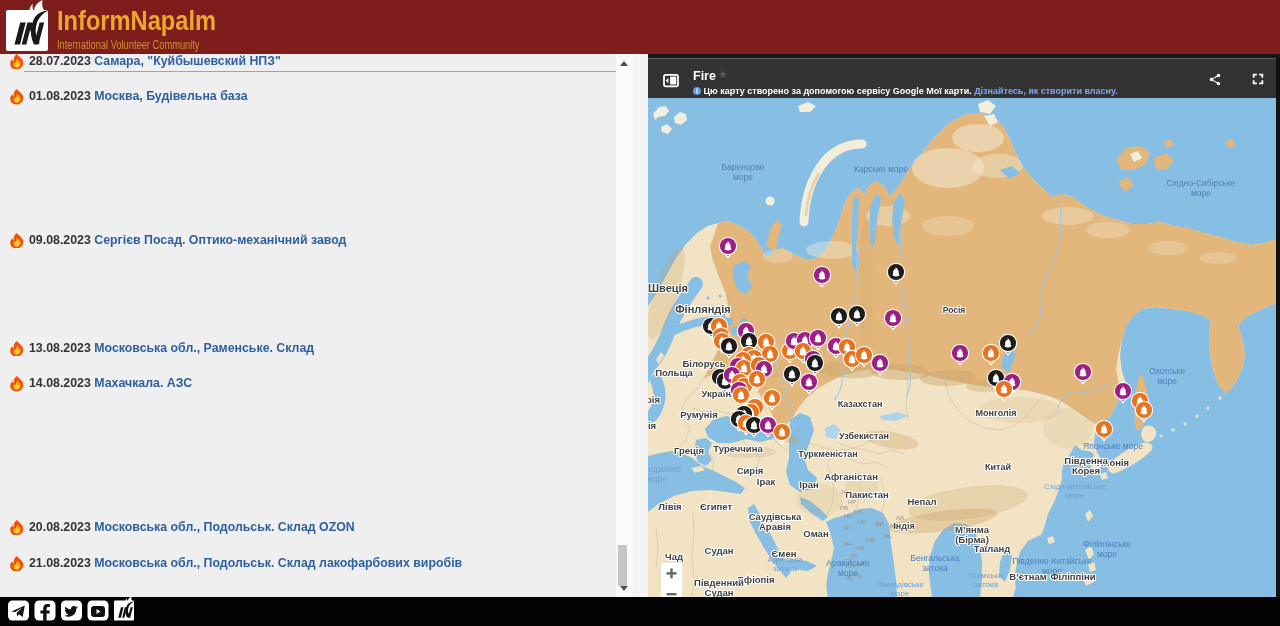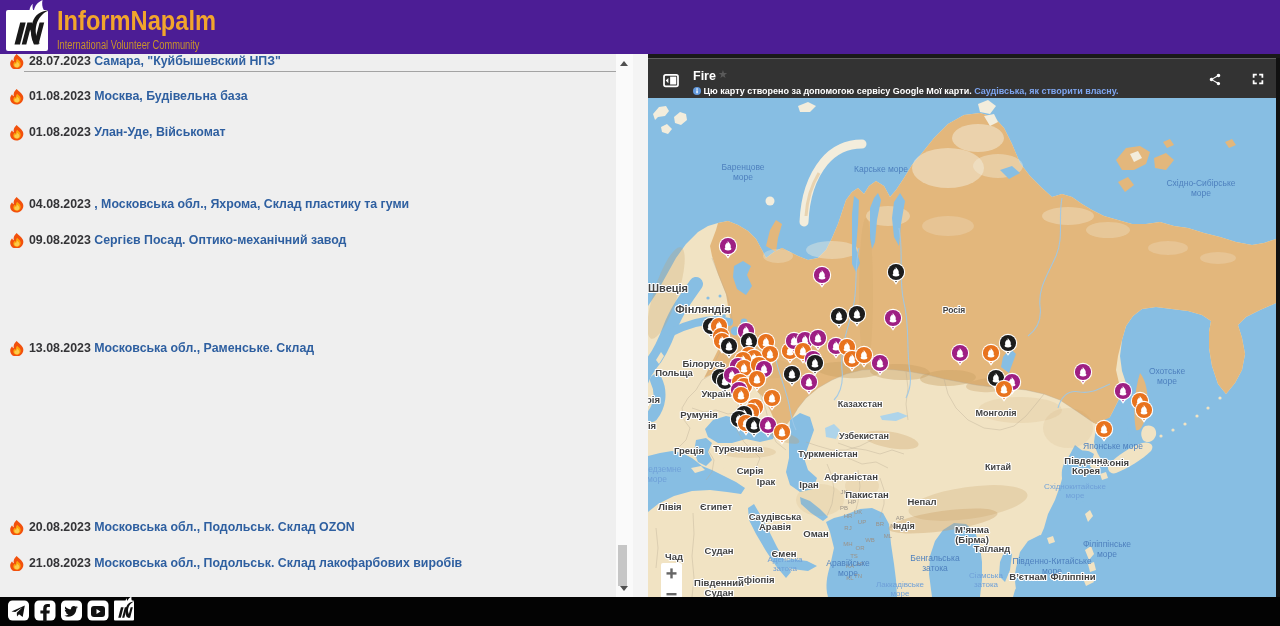--- a/index.html
+++ b/index.html
@@ -1,19 +1,19 @@
 <!DOCTYPE html>
 <html><head>
 <meta charset="utf-8">
 <style>
   * { margin:0; padding:0; box-sizing:border-box; }
   html,body { width:1280px; height:626px; overflow:hidden; background:#fff;
     font-family:"Liberation Sans", sans-serif; }
   #page { position:relative; width:1280px; height:626px; overflow:hidden; }
-  #hdr { position:absolute; left:0; top:0; width:1280px; height:54px; background:#4c1d95; }
+  #hdr { position:absolute; left:0; top:0; width:1280px; height:54px; background:#7f1d1d; }
   #hdr .title { position:absolute; left:57px; top:6px; color:#f2a52c; font-size:27px; font-weight:bold;
       transform:scaleX(0.876); transform-origin:0 0; white-space:nowrap; }
   #hdr .sub { position:absolute; left:57px; top:38px; color:#c8932b; font-size:12px;
       transform:scaleX(0.774); transform-origin:0 0; white-space:nowrap; }
   #list { position:absolute; left:0; top:54px; width:648px; height:543px; background:#efefef; overflow:hidden; }
   .row { position:absolute; left:0; width:640px; height:20px; white-space:nowrap; }
   .row svg { position:absolute; left:10px; top:2px; }
   .row .txt { position:absolute; left:29px; top:1px; font-size:13px; font-weight:bold; color:#333336;
       transform:scaleX(0.95); transform-origin:0 0; }
   .row .lnk { color:#2e5fa0; }
@@ -58,51 +58,43 @@
         <div class="txt">28.07.2023 <span class="lnk">Самара, "Куйбышевский НПЗ"</span></div>
       </div>
 <div class="row" style="top:33.4px">
         <svg width="14" height="15.5" viewBox="0 0 13 15" preserveAspectRatio="none">
           <path d="M6.2,0 C7.6,2.2 10.8,3.4 12,6.5 C13.2,9.7 11.6,13.2 8.5,14.4 C5.4,15.6 1.8,14.6 0.6,11.5 C-0.5,8.8 0.7,6.6 1.9,5.1 C2.2,6.1 2.8,6.8 3.6,7 C2.7,4.4 4.3,1.8 6.2,0 Z" fill="#f2510c"></path>
           <path d="M6.6,4.6 C7.6,5.9 9.6,6.9 9.9,8.9 C10.2,11.2 8.8,13 6.8,13.2 C4.9,13.4 3.2,12.2 3.1,10.3 C3,9 3.8,8 4.6,7.5 C4.8,8.1 5.2,8.5 5.7,8.6 C5.2,7.2 5.8,5.7 6.6,4.6 Z" fill="#fba50c"></path>
           <path d="M6.7,7.4 C7.4,8.3 8.6,9 8.7,10.3 C8.8,11.7 7.8,12.8 6.5,12.9 C5.3,13 4.2,12.2 4.1,11 C4.1,10.2 4.5,9.5 5,9.2 C5.2,9.6 5.5,9.9 5.9,9.9 C5.6,9 6.1,8.1 6.7,7.4 Z" fill="#fdcb4d"></path>
         </svg>
         <div class="txt">01.08.2023 <span class="lnk">Москва, Будівельна база</span></div>
       </div>
-<div class="row" style="top:69.3px">
-        <svg width="14" height="15.5" viewBox="0 0 13 15" preserveAspectRatio="none">
-          <path d="M6.2,0 C7.6,2.2 10.8,3.4 12,6.5 C13.2,9.7 11.6,13.2 8.5,14.4 C5.4,15.6 1.8,14.6 0.6,11.5 C-0.5,8.8 0.7,6.6 1.9,5.1 C2.2,6.1 2.8,6.8 3.6,7 C2.7,4.4 4.3,1.8 6.2,0 Z" fill="#f2510c"></path>
-          <path d="M6.6,4.6 C7.6,5.9 9.6,6.9 9.9,8.9 C10.2,11.2 8.8,13 6.8,13.2 C4.9,13.4 3.2,12.2 3.1,10.3 C3,9 3.8,8 4.6,7.5 C4.8,8.1 5.2,8.5 5.7,8.6 C5.2,7.2 5.8,5.7 6.6,4.6 Z" fill="#fba50c"></path>
-          <path d="M6.7,7.4 C7.4,8.3 8.6,9 8.7,10.3 C8.8,11.7 7.8,12.8 6.5,12.9 C5.3,13 4.2,12.2 4.1,11 C4.1,10.2 4.5,9.5 5,9.2 C5.2,9.6 5.5,9.9 5.9,9.9 C5.6,9 6.1,8.1 6.7,7.4 Z" fill="#fdcb4d"></path>
-        </svg>
-        <div class="txt">01.08.2023 <span class="lnk">Улан-Уде, Військомат</span></div>
-      </div>
-<div class="row" style="top:141.0px">
-        <svg width="14" height="15.5" viewBox="0 0 13 15" preserveAspectRatio="none">
-          <path d="M6.2,0 C7.6,2.2 10.8,3.4 12,6.5 C13.2,9.7 11.6,13.2 8.5,14.4 C5.4,15.6 1.8,14.6 0.6,11.5 C-0.5,8.8 0.7,6.6 1.9,5.1 C2.2,6.1 2.8,6.8 3.6,7 C2.7,4.4 4.3,1.8 6.2,0 Z" fill="#f2510c"></path>
-          <path d="M6.6,4.6 C7.6,5.9 9.6,6.9 9.9,8.9 C10.2,11.2 8.8,13 6.8,13.2 C4.9,13.4 3.2,12.2 3.1,10.3 C3,9 3.8,8 4.6,7.5 C4.8,8.1 5.2,8.5 5.7,8.6 C5.2,7.2 5.8,5.7 6.6,4.6 Z" fill="#fba50c"></path>
-          <path d="M6.7,7.4 C7.4,8.3 8.6,9 8.7,10.3 C8.8,11.7 7.8,12.8 6.5,12.9 C5.3,13 4.2,12.2 4.1,11 C4.1,10.2 4.5,9.5 5,9.2 C5.2,9.6 5.5,9.9 5.9,9.9 C5.6,9 6.1,8.1 6.7,7.4 Z" fill="#fdcb4d"></path>
-        </svg>
-        <div class="txt">04.08.2023 <span class="lnk">, Московська обл., Яхрома, Склад пластику та гуми</span></div>
-      </div>
 <div class="row" style="top:176.9px">
         <svg width="14" height="15.5" viewBox="0 0 13 15" preserveAspectRatio="none">
           <path d="M6.2,0 C7.6,2.2 10.8,3.4 12,6.5 C13.2,9.7 11.6,13.2 8.5,14.4 C5.4,15.6 1.8,14.6 0.6,11.5 C-0.5,8.8 0.7,6.6 1.9,5.1 C2.2,6.1 2.8,6.8 3.6,7 C2.7,4.4 4.3,1.8 6.2,0 Z" fill="#f2510c"></path>
           <path d="M6.6,4.6 C7.6,5.9 9.6,6.9 9.9,8.9 C10.2,11.2 8.8,13 6.8,13.2 C4.9,13.4 3.2,12.2 3.1,10.3 C3,9 3.8,8 4.6,7.5 C4.8,8.1 5.2,8.5 5.7,8.6 C5.2,7.2 5.8,5.7 6.6,4.6 Z" fill="#fba50c"></path>
           <path d="M6.7,7.4 C7.4,8.3 8.6,9 8.7,10.3 C8.8,11.7 7.8,12.8 6.5,12.9 C5.3,13 4.2,12.2 4.1,11 C4.1,10.2 4.5,9.5 5,9.2 C5.2,9.6 5.5,9.9 5.9,9.9 C5.6,9 6.1,8.1 6.7,7.4 Z" fill="#fdcb4d"></path>
         </svg>
         <div class="txt">09.08.2023 <span class="lnk">Сергієв Посад. Оптико-механічний завод</span></div>
       </div>
 <div class="row" style="top:284.5px">
         <svg width="14" height="15.5" viewBox="0 0 13 15" preserveAspectRatio="none">
           <path d="M6.2,0 C7.6,2.2 10.8,3.4 12,6.5 C13.2,9.7 11.6,13.2 8.5,14.4 C5.4,15.6 1.8,14.6 0.6,11.5 C-0.5,8.8 0.7,6.6 1.9,5.1 C2.2,6.1 2.8,6.8 3.6,7 C2.7,4.4 4.3,1.8 6.2,0 Z" fill="#f2510c"></path>
           <path d="M6.6,4.6 C7.6,5.9 9.6,6.9 9.9,8.9 C10.2,11.2 8.8,13 6.8,13.2 C4.9,13.4 3.2,12.2 3.1,10.3 C3,9 3.8,8 4.6,7.5 C4.8,8.1 5.2,8.5 5.7,8.6 C5.2,7.2 5.8,5.7 6.6,4.6 Z" fill="#fba50c"></path>
           <path d="M6.7,7.4 C7.4,8.3 8.6,9 8.7,10.3 C8.8,11.7 7.8,12.8 6.5,12.9 C5.3,13 4.2,12.2 4.1,11 C4.1,10.2 4.5,9.5 5,9.2 C5.2,9.6 5.5,9.9 5.9,9.9 C5.6,9 6.1,8.1 6.7,7.4 Z" fill="#fdcb4d"></path>
         </svg>
         <div class="txt">13.08.2023 <span class="lnk">Московська обл., Раменське. Склад</span></div>
+      </div>
+<div class="row" style="top:320.4px">
+        <svg width="14" height="15.5" viewBox="0 0 13 15" preserveAspectRatio="none">
+          <path d="M6.2,0 C7.6,2.2 10.8,3.4 12,6.5 C13.2,9.7 11.6,13.2 8.5,14.4 C5.4,15.6 1.8,14.6 0.6,11.5 C-0.5,8.8 0.7,6.6 1.9,5.1 C2.2,6.1 2.8,6.8 3.6,7 C2.7,4.4 4.3,1.8 6.2,0 Z" fill="#f2510c"></path>
+          <path d="M6.6,4.6 C7.6,5.9 9.6,6.9 9.9,8.9 C10.2,11.2 8.8,13 6.8,13.2 C4.9,13.4 3.2,12.2 3.1,10.3 C3,9 3.8,8 4.6,7.5 C4.8,8.1 5.2,8.5 5.7,8.6 C5.2,7.2 5.8,5.7 6.6,4.6 Z" fill="#fba50c"></path>
+          <path d="M6.7,7.4 C7.4,8.3 8.6,9 8.7,10.3 C8.8,11.7 7.8,12.8 6.5,12.9 C5.3,13 4.2,12.2 4.1,11 C4.1,10.2 4.5,9.5 5,9.2 C5.2,9.6 5.5,9.9 5.9,9.9 C5.6,9 6.1,8.1 6.7,7.4 Z" fill="#fdcb4d"></path>
+        </svg>
+        <div class="txt">14.08.2023 <span class="lnk">Махачкала. АЗС</span></div>
       </div>
 <div class="row" style="top:463.9px">
         <svg width="14" height="15.5" viewBox="0 0 13 15" preserveAspectRatio="none">
           <path d="M6.2,0 C7.6,2.2 10.8,3.4 12,6.5 C13.2,9.7 11.6,13.2 8.5,14.4 C5.4,15.6 1.8,14.6 0.6,11.5 C-0.5,8.8 0.7,6.6 1.9,5.1 C2.2,6.1 2.8,6.8 3.6,7 C2.7,4.4 4.3,1.8 6.2,0 Z" fill="#f2510c"></path>
           <path d="M6.6,4.6 C7.6,5.9 9.6,6.9 9.9,8.9 C10.2,11.2 8.8,13 6.8,13.2 C4.9,13.4 3.2,12.2 3.1,10.3 C3,9 3.8,8 4.6,7.5 C4.8,8.1 5.2,8.5 5.7,8.6 C5.2,7.2 5.8,5.7 6.6,4.6 Z" fill="#fba50c"></path>
           <path d="M6.7,7.4 C7.4,8.3 8.6,9 8.7,10.3 C8.8,11.7 7.8,12.8 6.5,12.9 C5.3,13 4.2,12.2 4.1,11 C4.1,10.2 4.5,9.5 5,9.2 C5.2,9.6 5.5,9.9 5.9,9.9 C5.6,9 6.1,8.1 6.7,7.4 Z" fill="#fdcb4d"></path>
         </svg>
         <div class="txt">20.08.2023 <span class="lnk">Московська обл., Подольськ. Склад OZON</span></div>
       </div>
 <div class="row" style="top:499.8px">
@@ -128,21 +120,21 @@
       <rect x="1" y="1" width="16" height="13" rx="2" fill="none" stroke="#fff" stroke-width="2"></rect>
       <rect x="8" y="3" width="7" height="9" fill="#fff"></rect>
       <path d="M6,4.5 L3,7.5 L6,10.5 Z" fill="#fff"></path>
     </svg>
     <div class="fire">Fire</div>
     <div class="star">★</div>
     <div class="info"><svg width="8" height="8" viewBox="0 0 10 10" style="vertical-align:-1px">
           <circle cx="5" cy="5" r="5" fill="#639ade"></circle>
           <rect x="4.2" y="4.2" width="1.7" height="3.6" fill="#fff"></rect>
           <rect x="4.2" y="1.7" width="1.7" height="1.7" fill="#fff"></rect>
-        </svg> Цю карту створено за допомогою сервісу Google Мої карти. <span class="blu">Саудівська, як створити власну.</span></div>
+        </svg> Цю карту створено за допомогою сервісу Google Мої карти. <span class="blu">Дізнайтесь, як створити власну.</span></div>
     <svg width="14" height="15" viewBox="0 0 24 24" style="position:absolute;left:560px;top:13px" fill="#fff">
       <path d="M18 16.1c-.8 0-1.5.3-2 .8l-7.1-4.2c.1-.2.1-.5.1-.7s0-.5-.1-.7L16 7.2c.5.5 1.2.8 2 .8 1.7 0 3-1.3 3-3s-1.3-3-3-3-3 1.3-3 3c0 .2 0 .5.1.7L8 9.8C7.5 9.3 6.8 9 6 9c-1.7 0-3 1.3-3 3s1.3 3 3 3c.8 0 1.5-.3 2-.8l7.1 4.2c-.1.2-.1.4-.1.6 0 1.6 1.3 2.9 2.9 2.9s2.9-1.3 2.9-2.9-1.2-2.9-2.8-2.9z"></path>
     </svg>
     <svg width="14" height="14" viewBox="0 0 24 24" style="position:absolute;left:603px;top:13px" fill="#fff">
       <path d="M3 3 h7 v3 H6 v4 H3 Z M14 3 h7 v7 h-3 V6 h-4 Z M3 14 h3 v4 h4 v3 H3 Z M18 14 h3 v7 h-7 v-3 h4 Z"></path>
     </svg>
   </div>
   <div id="rightstrip"></div>
 
   <div id="mapbox">

